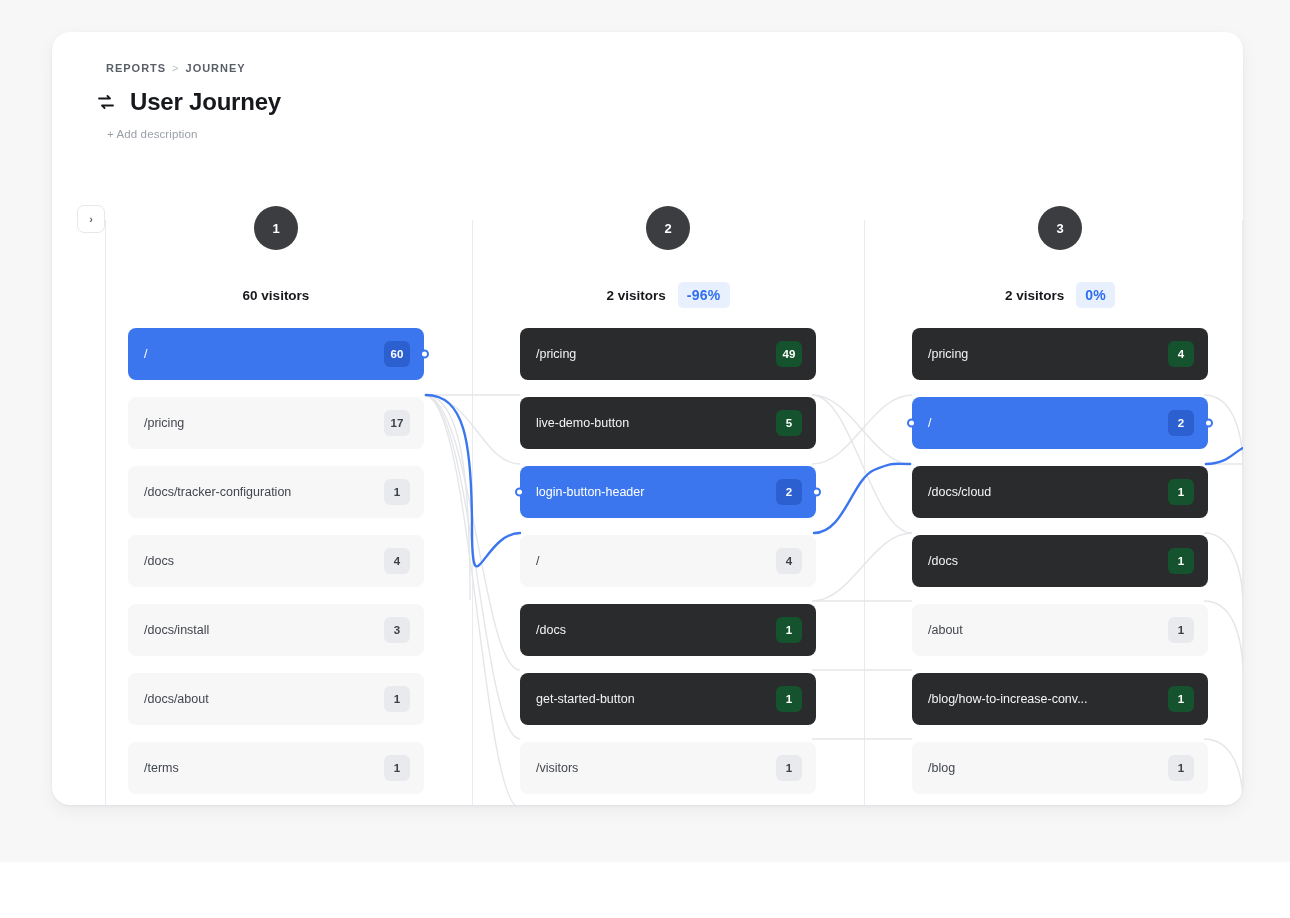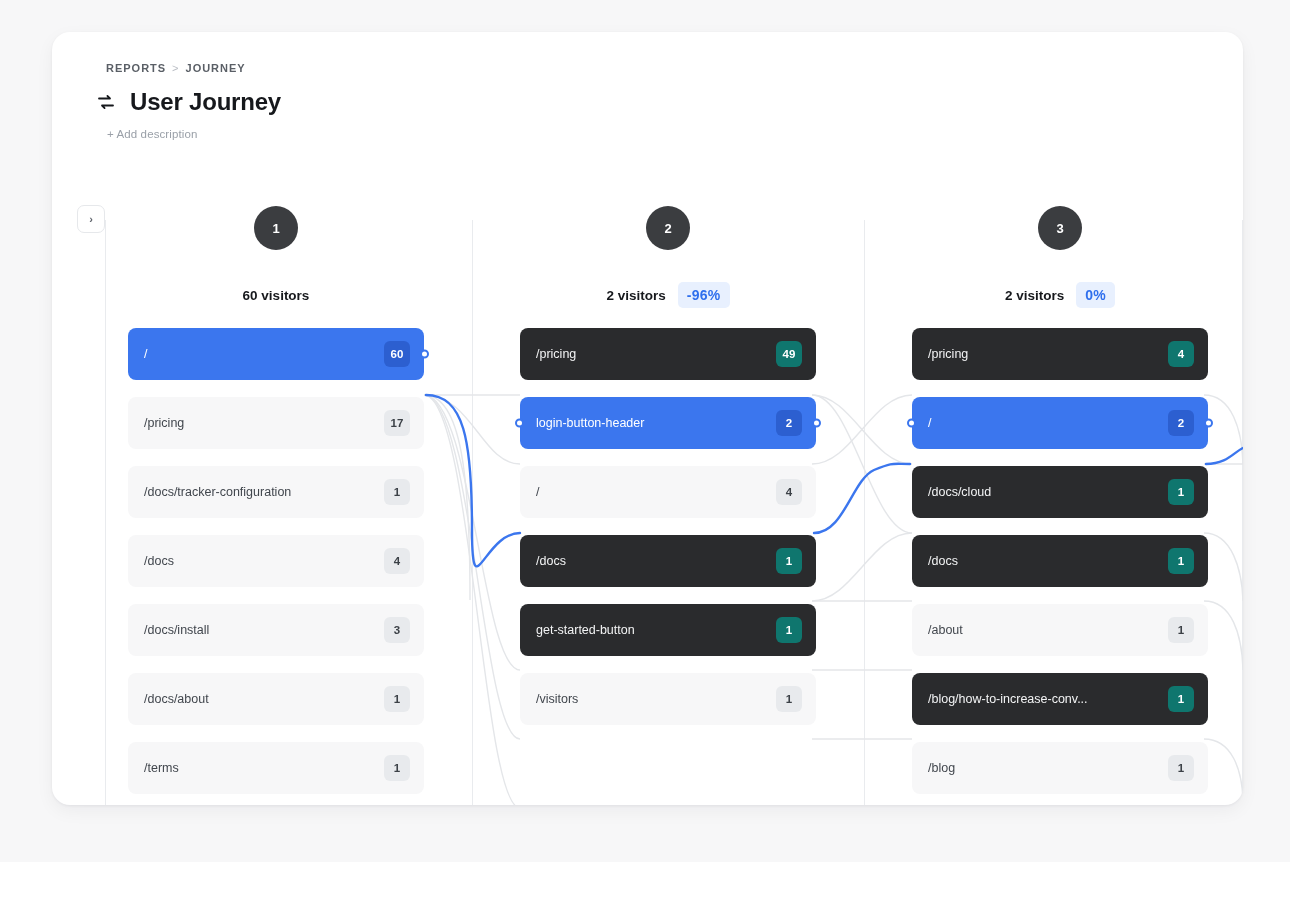--- a/index.html
+++ b/index.html
@@ -97,21 +97,21 @@
   .node .count {
     flex: 0 0 auto;
     min-width: 26px; height: 26px; border-radius: 6px;
     display: flex; align-items: center; justify-content: center;
     font-size: 11.5px; font-weight: 700;
     padding: 0 6px;
   }
   .node.light { background: #f7f7f8; color: #41464d; }
   .node.light .count { background: #e8eaed; color: #3c4147; }
   .node.dark { background: #2a2b2d; color: #f3f4f5; }
-  .node.dark .count { background: #0f766e; color: #ffffff; }
+  .node.dark .count { background: #14532d; color: #ffffff; }
   .node.sel { background: #3b76ee; color: #ffffff; }
   .node.sel .count { background: #2c5fd0; color: #ffffff; }
 
   .port {
     position: absolute; top: 50%; width: 9px; height: 9px;
     border-radius: 50%; background: #ffffff;
     border: 2px solid #3b76ee;
     transform: translateY(-50%);
     z-index: 5;
   }
@@ -234,20 +234,24 @@
         <div class="visitors-row">
           <span class="visitors-label">2 visitors</span>
           <span class="delta-badge">-96%</span>
         </div>
       </div>
       <div class="nodes">
         <div class="node dark">
           <span class="label">/pricing</span>
           <span class="count">49</span>
         </div>
+        <div class="node dark">
+          <span class="label">live-demo-button</span>
+          <span class="count">5</span>
+        </div>
         <div class="node sel">
           <span class="port left"></span>
           <span class="label">login-button-header</span>
           <span class="count">2</span>
           <span class="port right"></span>
         </div>
         <div class="node light">
           <span class="label">/</span>
           <span class="count">4</span>
         </div>

